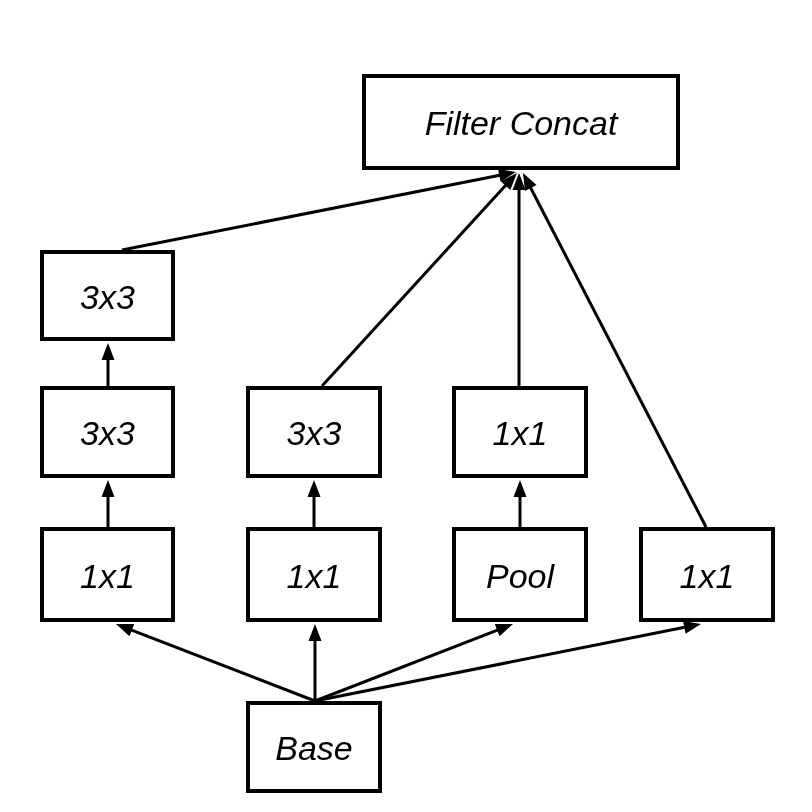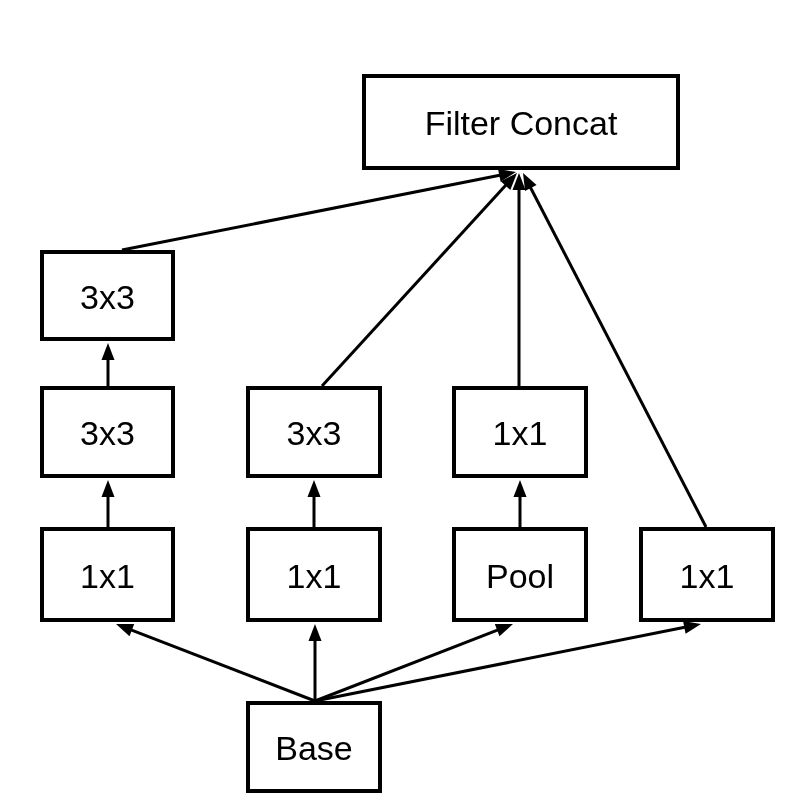--- a/index.html
+++ b/index.html
@@ -12,20 +12,21 @@
     width: 812px;
     height: 812px;
     font-family: "Liberation Sans", sans-serif;
     overflow: hidden;
   }
   #diagram-root {
     position: relative;
     width: 812px;
     height: 812px;
     background: #ffffff;
+    font-style: italic;
   }
   svg#diagram-svg {
     display: block;
     width: 812px;
     height: 812px;
   }
   .node-box {
     fill: #ffffff;
     stroke: #000000;
     stroke-width: 4;

